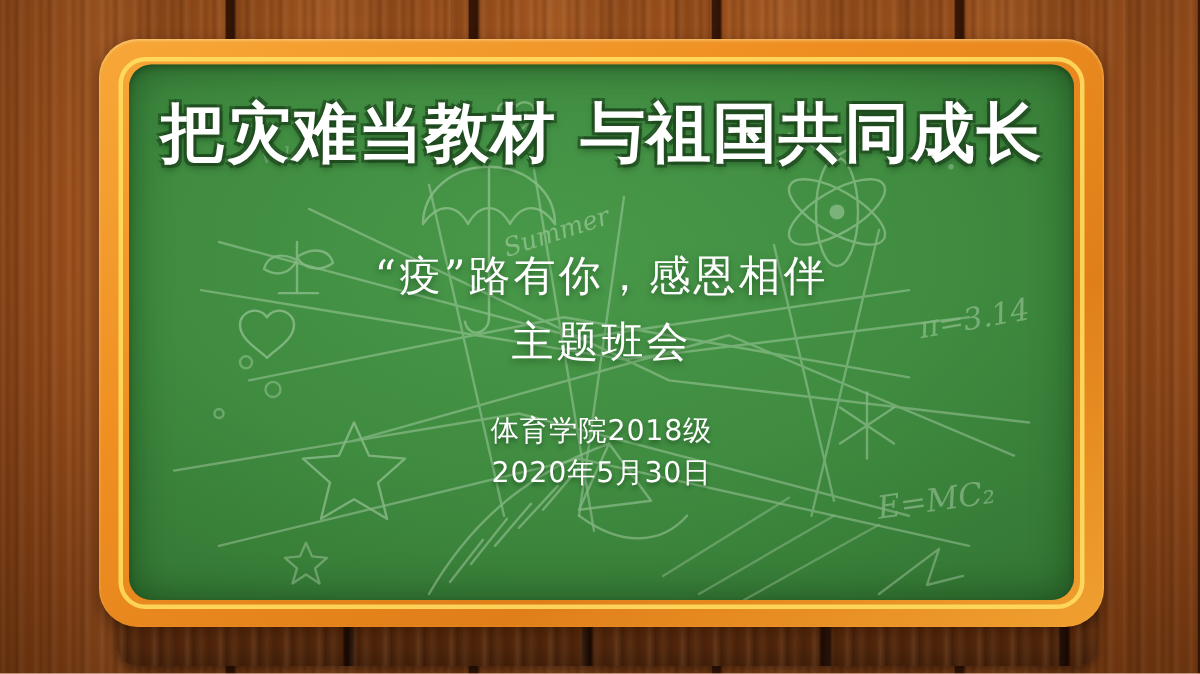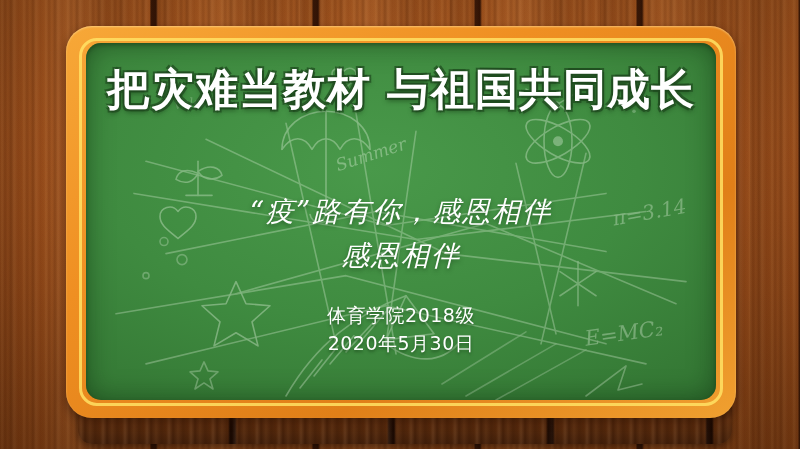--- a/index.html
+++ b/index.html
@@ -163,28 +163,27 @@
     white-space: nowrap;
     text-shadow:
       -2px -2px 0 rgba(30,72,30,0.70),
        2px -2px 0 rgba(30,72,30,0.70),
       -2px  2px 0 rgba(30,72,30,0.70),
        2px  2px 0 rgba(30,72,30,0.70),
        0px  3px 5px rgba(16,50,16,0.60);
   }
 
   .slide-subtitle {
-    margin-top: 78px;
+    margin-top: 50px;
     font-family: "DejaVu Serif", "Liberation Serif", serif;
     font-size: 28px;
     line-height: 1.55;
     color: #ffffff;
     letter-spacing: 2px;
     text-shadow: 0 2px 4px rgba(18,54,18,0.55);
-    font-style: italic;
   }
   .subtitle-line2 { display: block; }
 
   .slide-meta {
     margin-top: 24px;
     font-family: "DejaVu Sans", "Liberation Sans", sans-serif;
     font-size: 19px;
     line-height: 1.5;
     color: #ffffff;
     letter-spacing: 0.5px;
@@ -318,21 +317,21 @@
           </g>
         </svg>
       </div>
 
       <div class="board-content">
 
         <div class="slide-title">把灾难当教材 与祖国共同成长</div>
 
         <div class="slide-subtitle">
           <span class="subtitle-line1">“疫”路有你，感恩相伴</span>
-          <span class="subtitle-line2">感恩相伴</span>
+          <span class="subtitle-line2">主题班会</span>
         </div>
 
         <div class="slide-meta">
           <span class="meta-line">体育学院2018级</span>
           <span class="meta-line">2020年5月30日</span>
         </div>
 
       </div>
     </div>
   </div>

